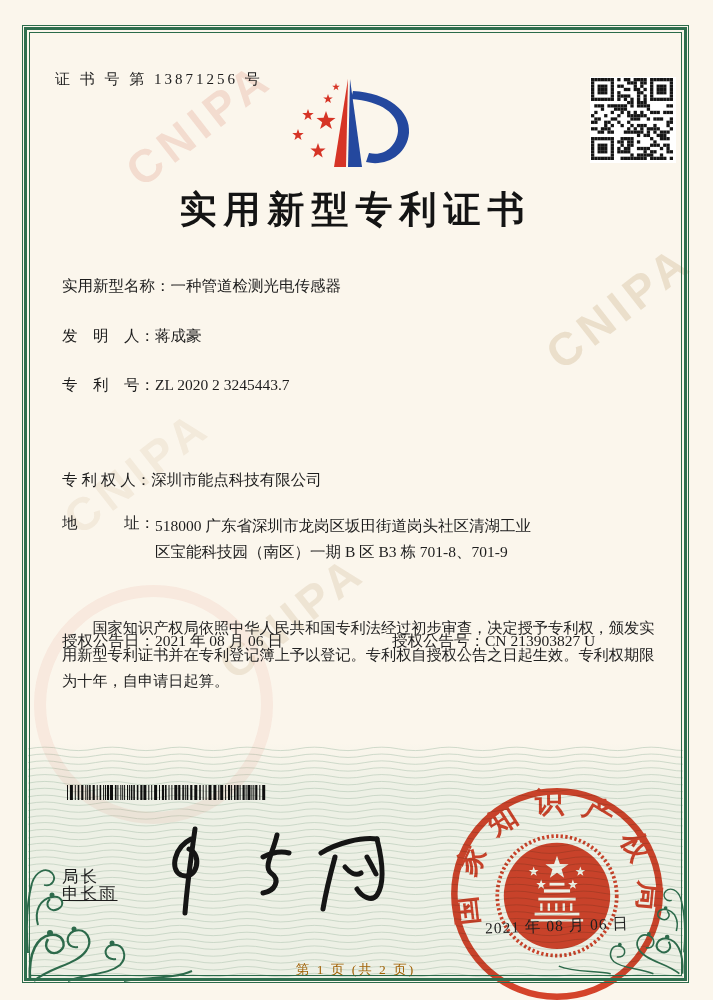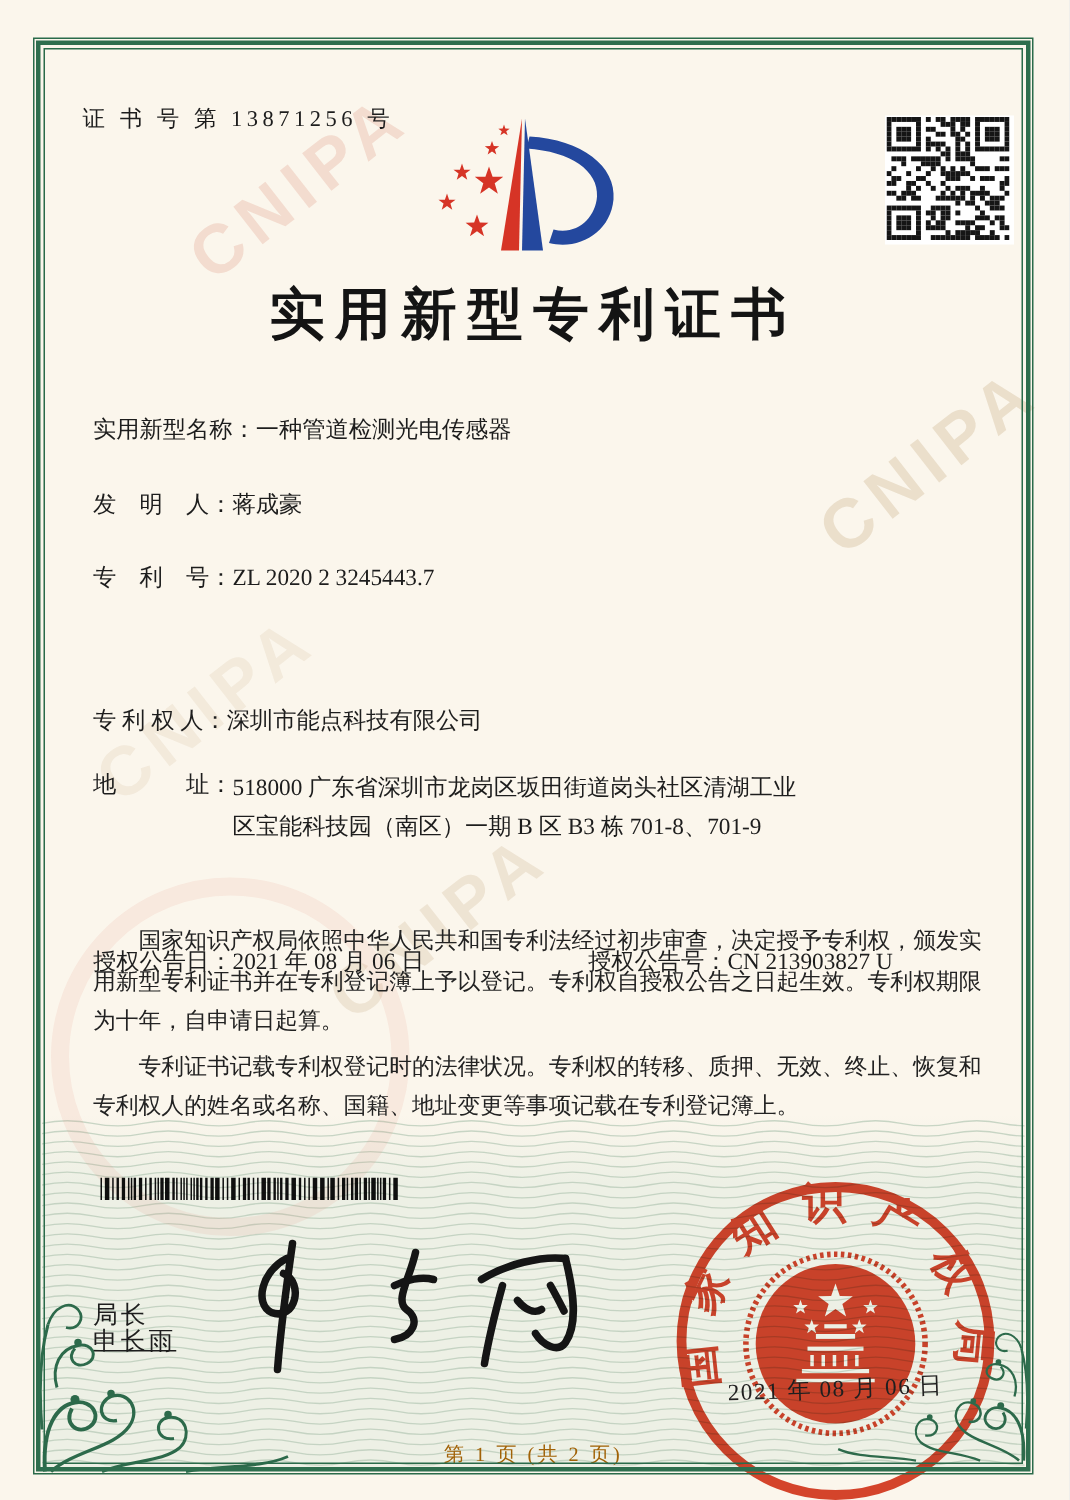--- a/index.html
+++ b/index.html
@@ -450,21 +450,20 @@
     </div>
     <div class="frow r7">
       <span class="flabel">授权公告日：</span><span>2021 年 08 月 06 日</span>
       <span class="grant-no">
         <span class="flabel">授权公告号：</span><span>CN 213903827 U</span>
       </span>
     </div>
 
     <div class="bodytext">
       <p>国家知识产权局依照中华人民共和国专利法经过初步审查，决定授予专利权，颁发实用新型专利证书并在专利登记簿上予以登记。专利权自授权公告之日起生效。专利权期限为十年，自申请日起算。</p>
-      <p>专利证书记载专利权登记时的法律状况。专利权的转移、质押、无效、终止、恢复和专利权人的姓名或名称、国籍、地址变更等事项记载在专利登记簿上。</p>
     </div>
 
     <div class="barcode">
       <svg id="barcode-svg" viewBox="0 0 206 15" preserveAspectRatio="none">
           <rect x="1.0" y="0" width="1" height="15" fill="#101010"></rect>
           <rect x="3.9" y="0" width="3" height="15" fill="#101010"></rect>
           <rect x="8.8" y="0" width="1" height="15" fill="#101010"></rect>
           <rect x="11.7" y="0" width="1.6" height="15" fill="#101010"></rect>
           <rect x="15.2" y="0" width="2.2" height="15" fill="#101010"></rect>
           <rect x="19.3" y="0" width="1" height="15" fill="#101010"></rect>

